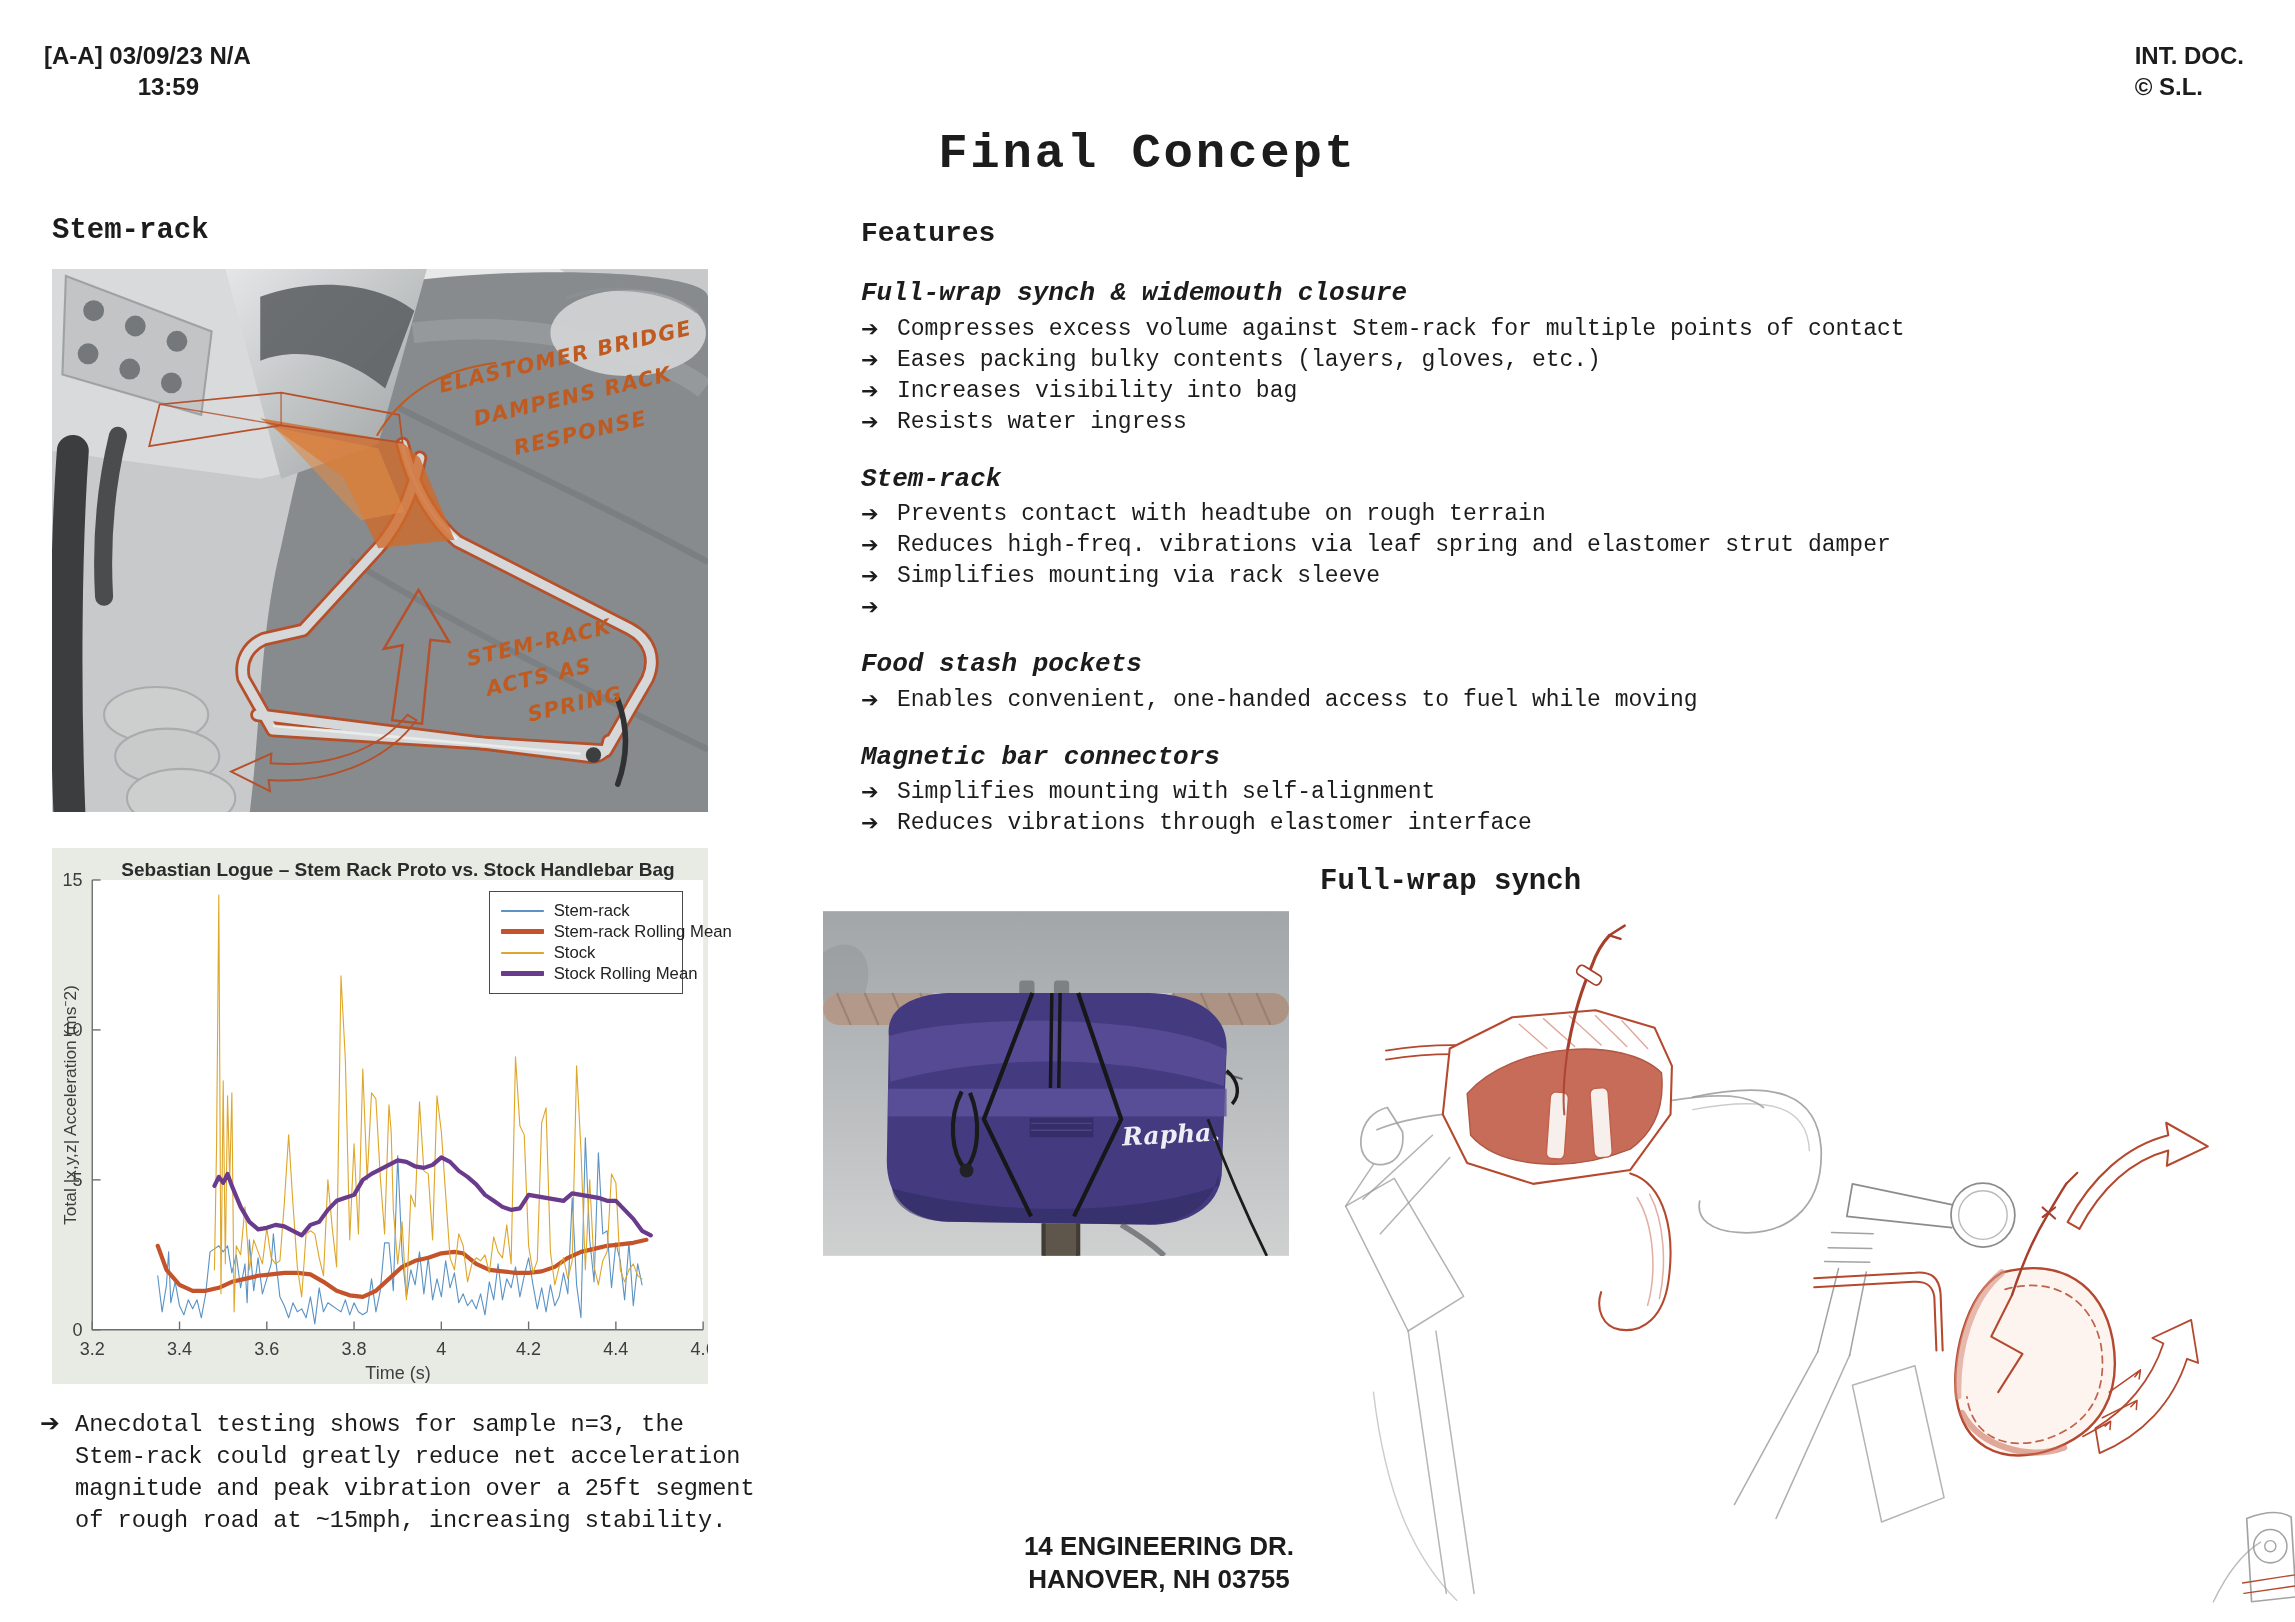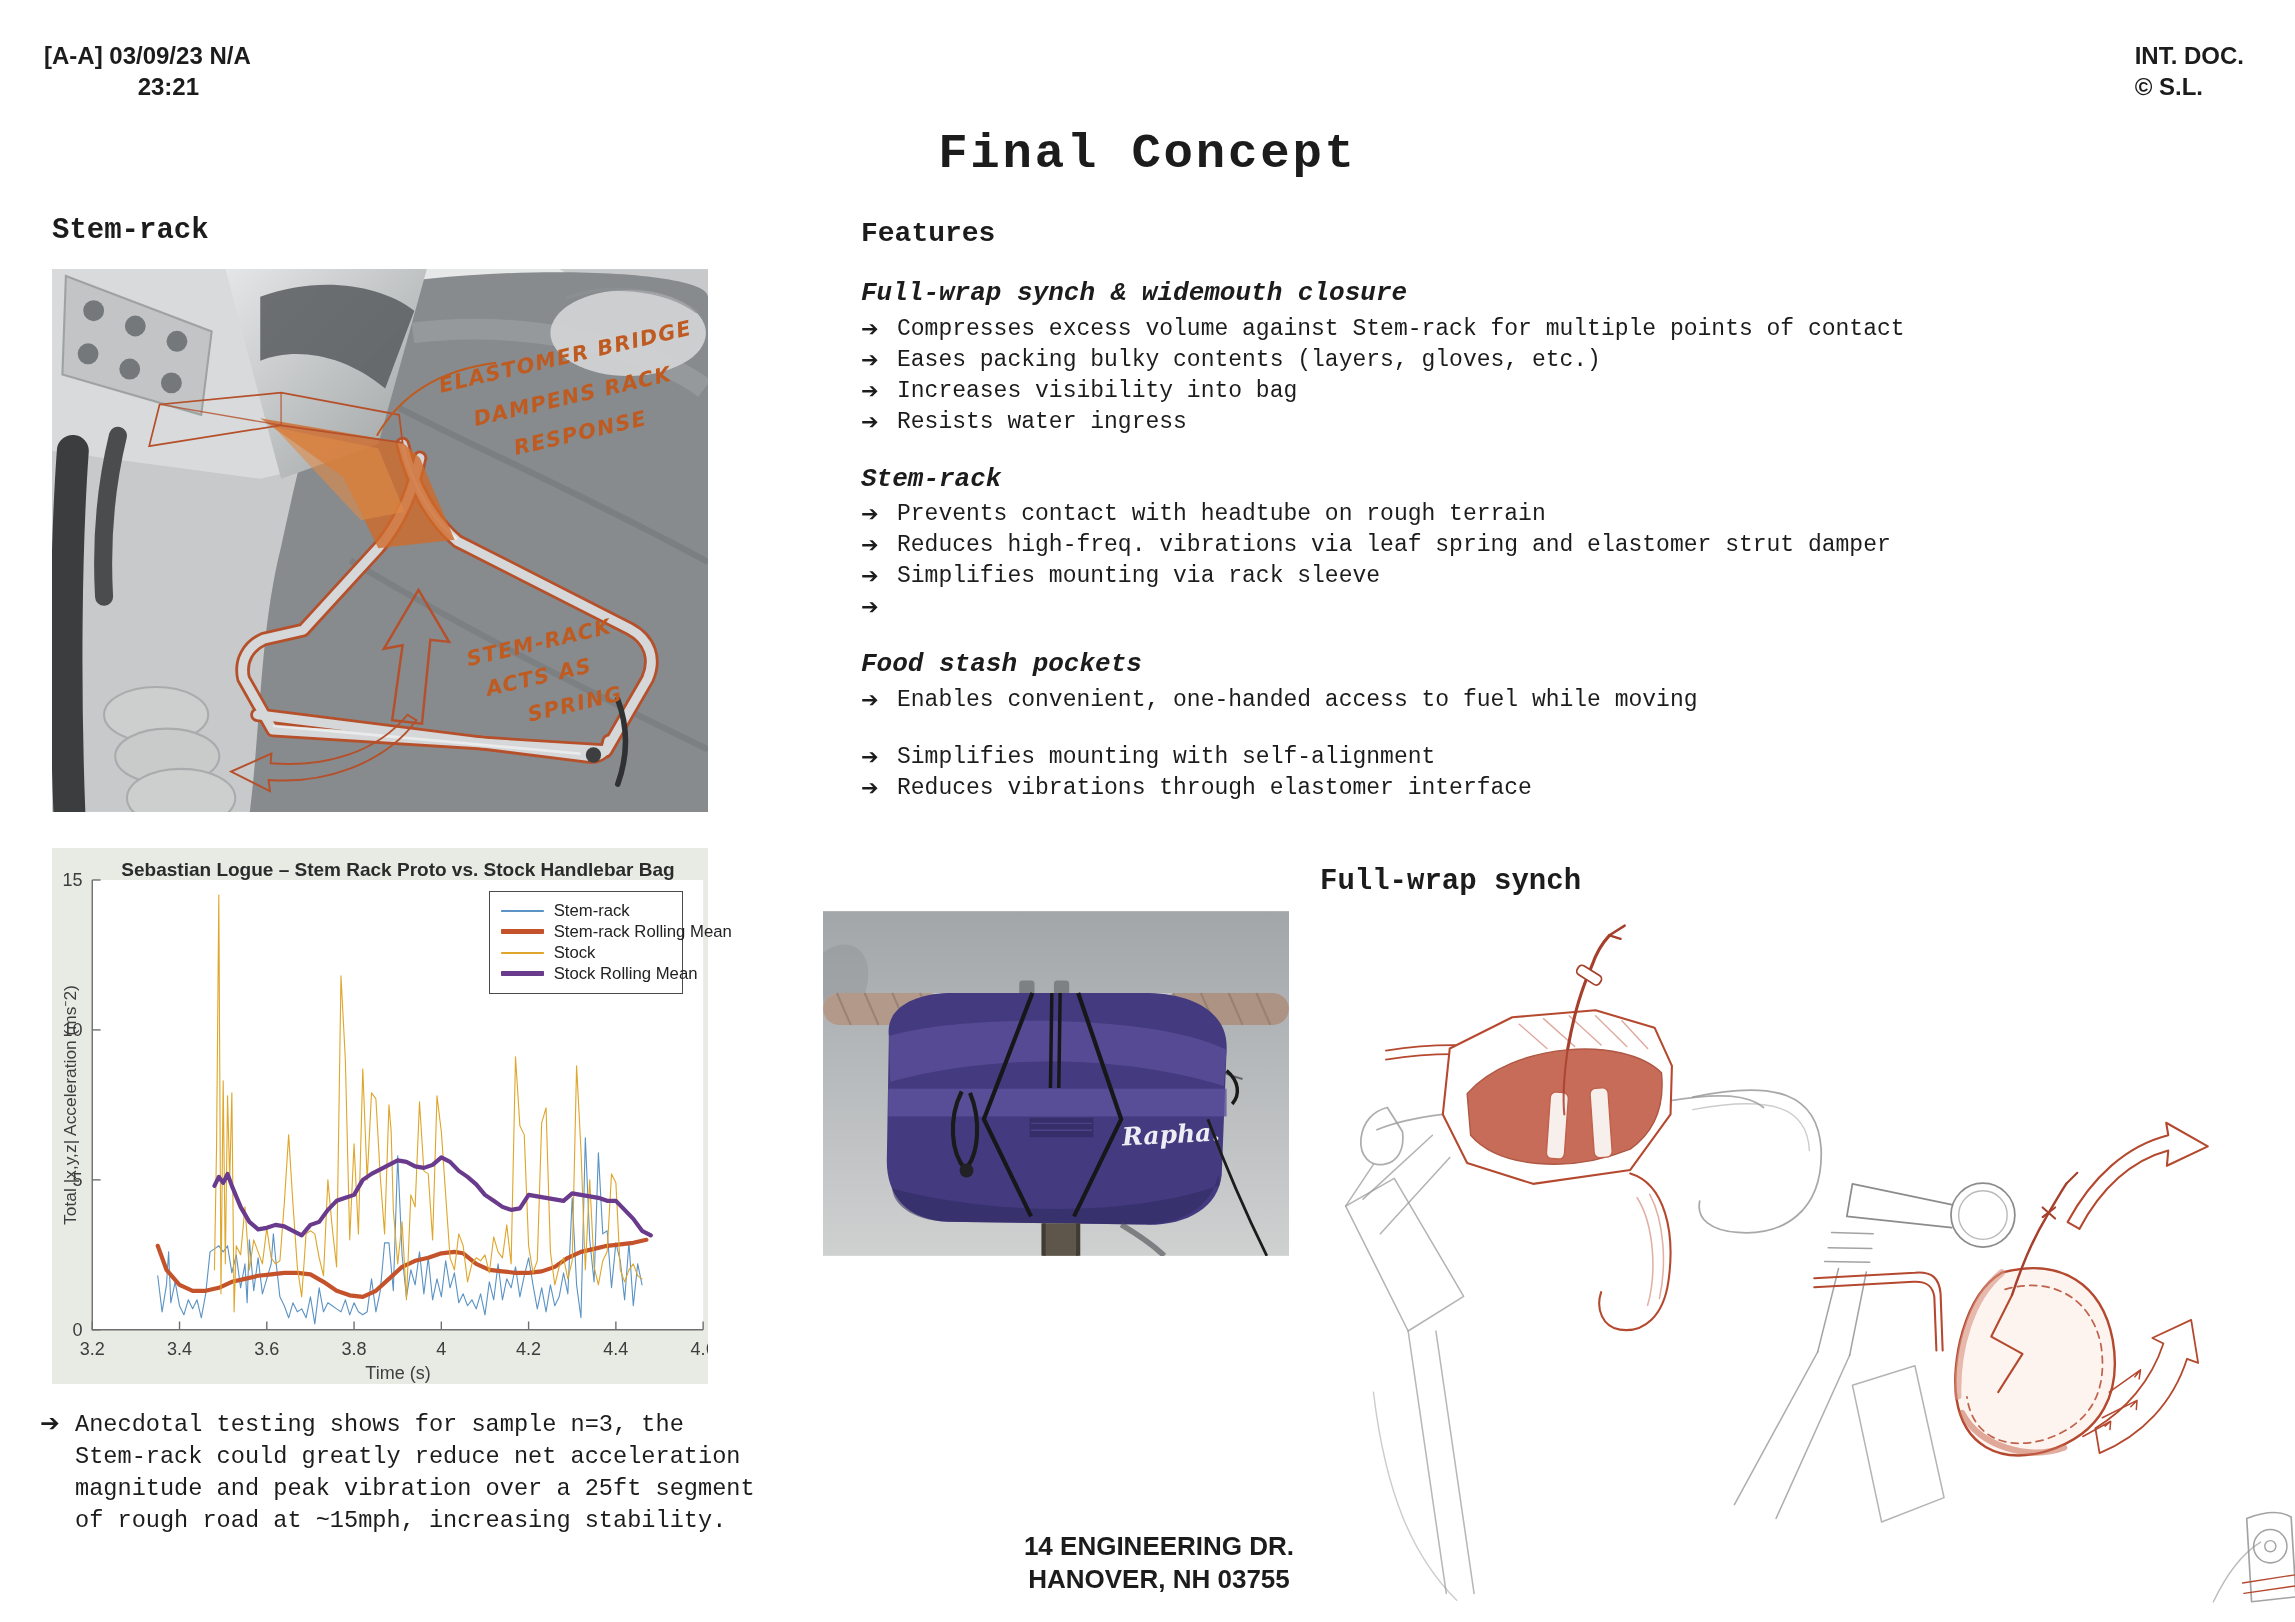--- a/index.html
+++ b/index.html
@@ -58,21 +58,21 @@
   
   .annot{font-family:"DejaVu Sans",sans-serif;font-weight:600;font-style:italic;
     font-size:30px;letter-spacing:2px;fill:#bf5b21;}
   .rapha{font-family:"DejaVu Serif",serif;font-style:italic;font-weight:bold;font-size:36px;fill:#efedf4;}
 </style>
 </head>
 <body>
 
 <div id="hdr-left" class="abs corner">
   <div class="l1">[A-A]  03/09/23  N/A</div>
-  <div class="l2">23:21</div>
+  <div class="l2">13:59</div>
 </div>
 <div id="hdr-right" class="abs corner">
   <div>INT. DOC.</div>
   <div>© S.L.</div>
 </div>
 
 <div id="page-title" class="abs">Final Concept</div>
 
 <div id="stemrack-h" class="abs">Stem-rack</div>
 
@@ -253,20 +253,21 @@
     <div class="st">Food stash pockets</div>
     <ul>
       <li>
           <span class="arr">➔</span>
           <span>Enables convenient, one-handed access to fuel while moving</span>
         </li>
     </ul>
   </div>
 
   <div class="fsec">
+    <div class="st">Magnetic bar connectors</div>
     <ul>
       <li>
           <span class="arr">➔</span>
           <span>Simplifies mounting with self-alignment</span>
         </li>
       <li>
           <span class="arr">➔</span>
           <span>Reduces vibrations through elastomer interface</span>
         </li>
     </ul>

